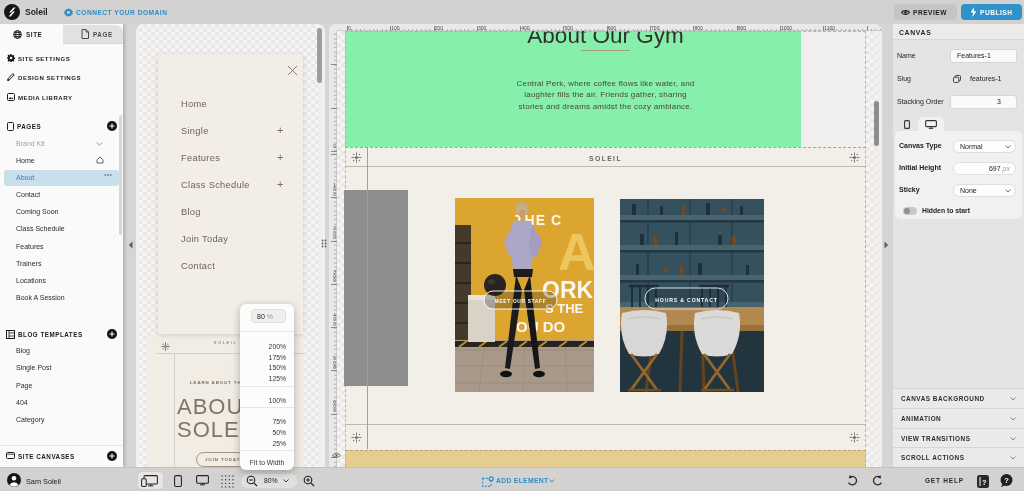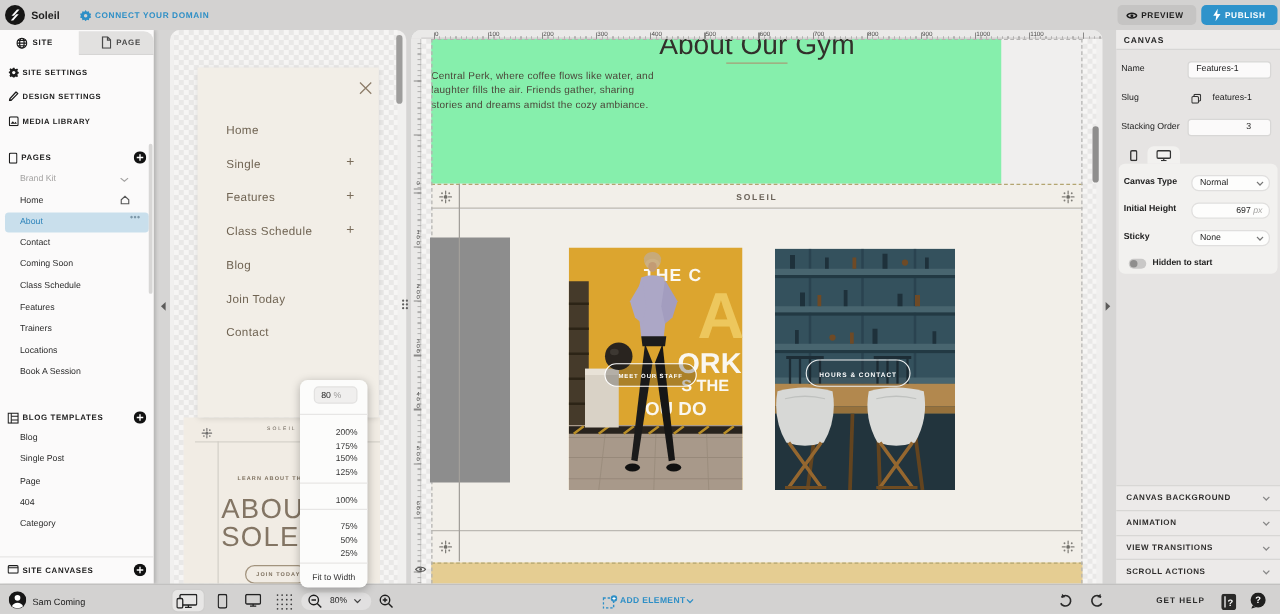--- a/index.html
+++ b/index.html
@@ -197,21 +197,21 @@
 
 <div class="ab" style="left:329px;top:24px;width:553px;height:443px;background:#f0efee;border-radius:8px 8px 0 0;overflow:hidden">
 
   <div class="ab checker" style="left:8px;top:7px;width:8px;height:436px"></div>
   <div class="ab checker" style="left:537px;top:7px;width:11px;height:436px"></div>
 
   <div class="ab" style="left:16px;top:7px;width:521px;height:436px">
     <div class="ab" style="left:0;top:0;width:456px;height:115.5px;background:#86efac;overflow:hidden">
       <div class="ab" style="left:0;top:-8.5px;width:521px;text-align:center;font-size:22.5px;color:#32302b">About Our Gym</div>
       <div class="ab" style="left:236px;top:19px;width:49px;height:1px;background:#a69d76"></div>
-      <div class="ab" style="left:0;top:24px;width:521px;text-align:left;font-size:8px;line-height:11.4px;letter-spacing:.2px;color:#4b4639">Central Perk, where coffee flows like water, and<br>laughter fills the air. Friends gather, sharing<br>stories and dreams amidst the cozy ambiance.</div>
+      <div class="ab" style="left:0;top:47px;width:521px;text-align:center;font-size:8px;line-height:11.4px;letter-spacing:.2px;color:#4b4639">Central Perk, where coffee flows like water, and<br>laughter fills the air. Friends gather, sharing<br>stories and dreams amidst the cozy ambiance.</div>
     </div>
     <div class="ab" style="left:0;top:115.5px;width:521px;height:20.5px;background:#f2efe9;border-top:1px dashed #b3a571;border-bottom:1px solid #bcb9b3">
       <div class="ab" style="left:0;top:7px;width:521px;text-align:center;font-size:6.8px;letter-spacing:1.4px;color:#6b6359;font-weight:bold">SOLEIL</div>
     </div>
     <div class="ab" style="left:0;top:137px;width:521px;height:281.5px;background:#f2efe9"></div>
 
     <div class="ab" style="left:0;top:393px;width:521px;height:1px;background:#bcb9b3"></div>
     <div class="ab" style="left:0;top:418.5px;width:521px;height:17.5px;background:#e5cd92;border-top:1px dashed #b3a571"></div>
 
     <div class="ab" style="left:0;top:0;width:1px;height:436px;border-left:1px dashed #b3b2b1"></div>
@@ -488,21 +488,21 @@
       </svg>
     </div>
 </div>
 
 <div class="ab" style="left:0;top:467px;width:1024px;height:24px;background:#d3d2d1;border-top:1px solid #c2c1c0;z-index:60">
   <svg class="ab" style="left:7px;top:5px" width="14" height="14" viewBox="0 0 14 14">
       <circle cx="7" cy="7" r="7" fill="#161616"></circle>
       <circle cx="7" cy="5.2" r="2.3" fill="#fff"></circle>
       <path d="M2.5 12 a5 5 0 0 1 9 0 a7 7 0 0 1-9 0z" fill="#fff"></path>
     </svg>
-  <div class="ab" style="left:26px;top:8.5px;font-size:7.3px;color:#1b1b1b">Sam Coming</div>
+  <div class="ab" style="left:26px;top:8.5px;font-size:7.3px;color:#1b1b1b">Sam Soleil</div>
 
   <div class="ab" style="left:137px;top:3px;width:27px;height:19px;background:#e7e6e5;border-radius:5px;border:1px solid #cfcecd"></div>
   <svg class="ab" style="left:141px;top:7px" width="17" height="12" viewBox="0 0 17 12">
       <rect x="3" y=".6" width="13.4" height="8.4" rx="1" fill="none" stroke="#222" stroke-width="1.05"></rect>
       <path d="M9.7 9v1.7M7 10.9h5.4" stroke="#222" stroke-width="1"></path>
       <rect x=".6" y="3.8" width="4.6" height="7.6" rx="1.1" fill="#e7e6e5" stroke="#222" stroke-width="1.05"></rect>
     </svg>
   <svg class="ab" style="left:174px;top:7px" width="8" height="12" viewBox="0 0 8 12">
       <rect x=".6" y=".6" width="6.8" height="10.8" rx="1.4" fill="none" stroke="#222" stroke-width="1.05"></rect>
     </svg>

